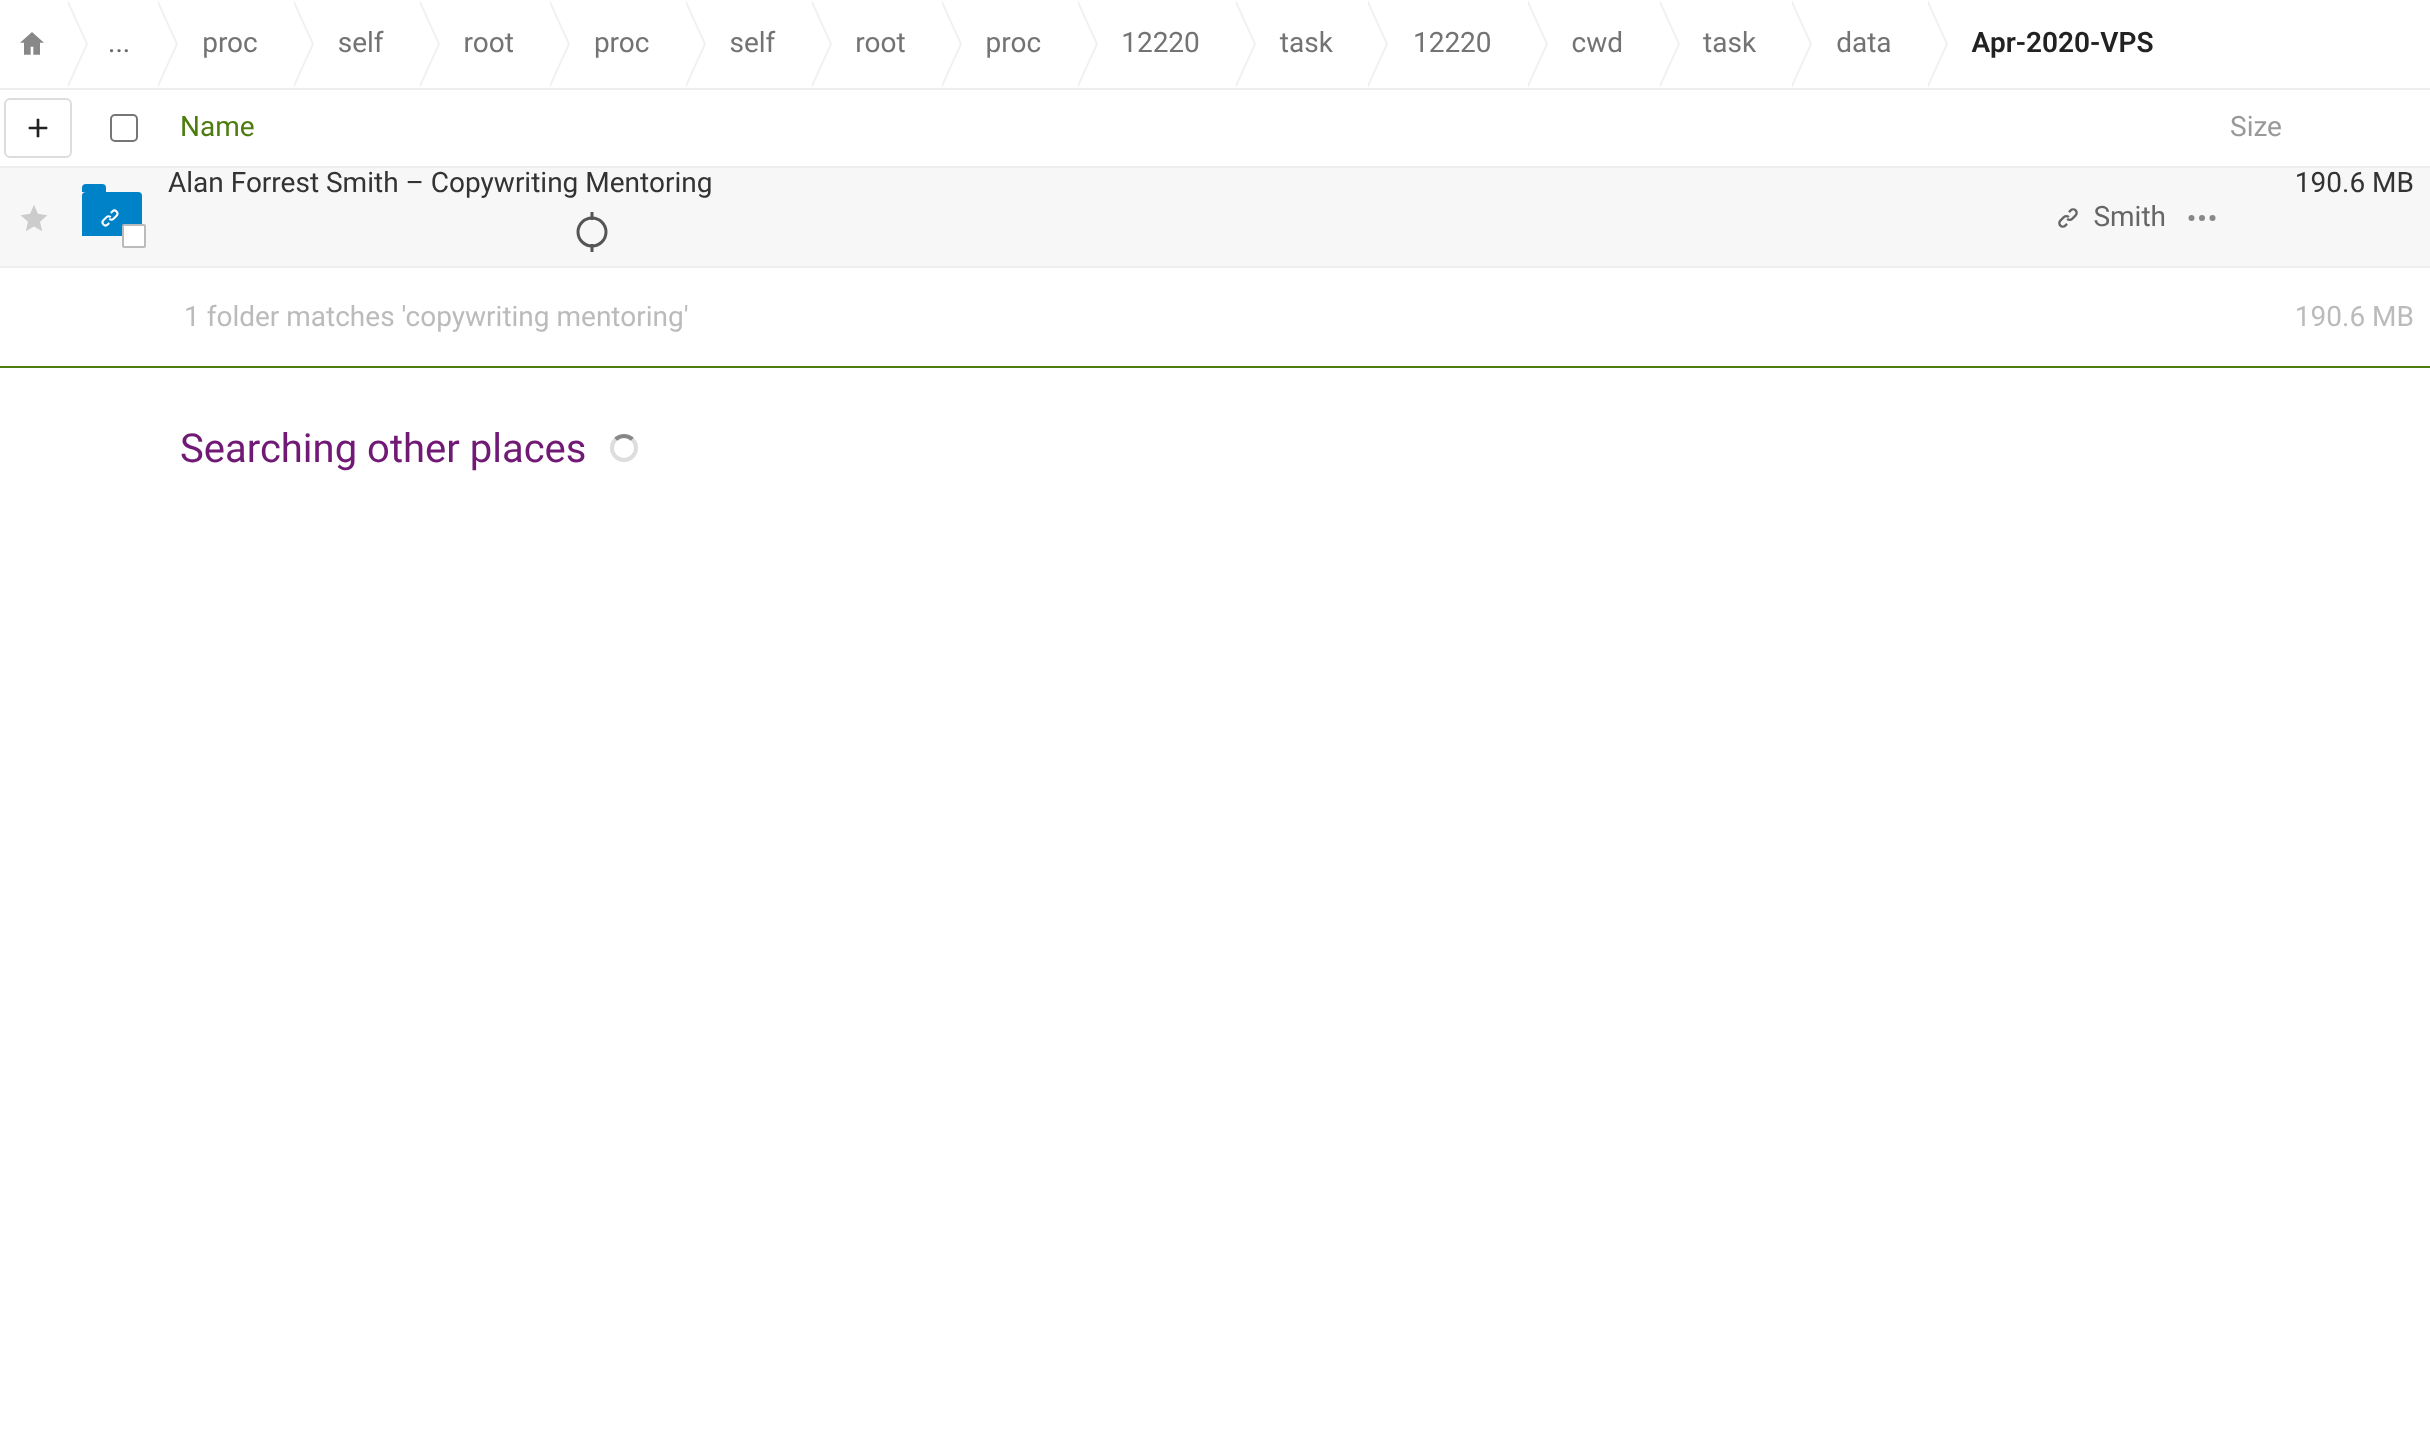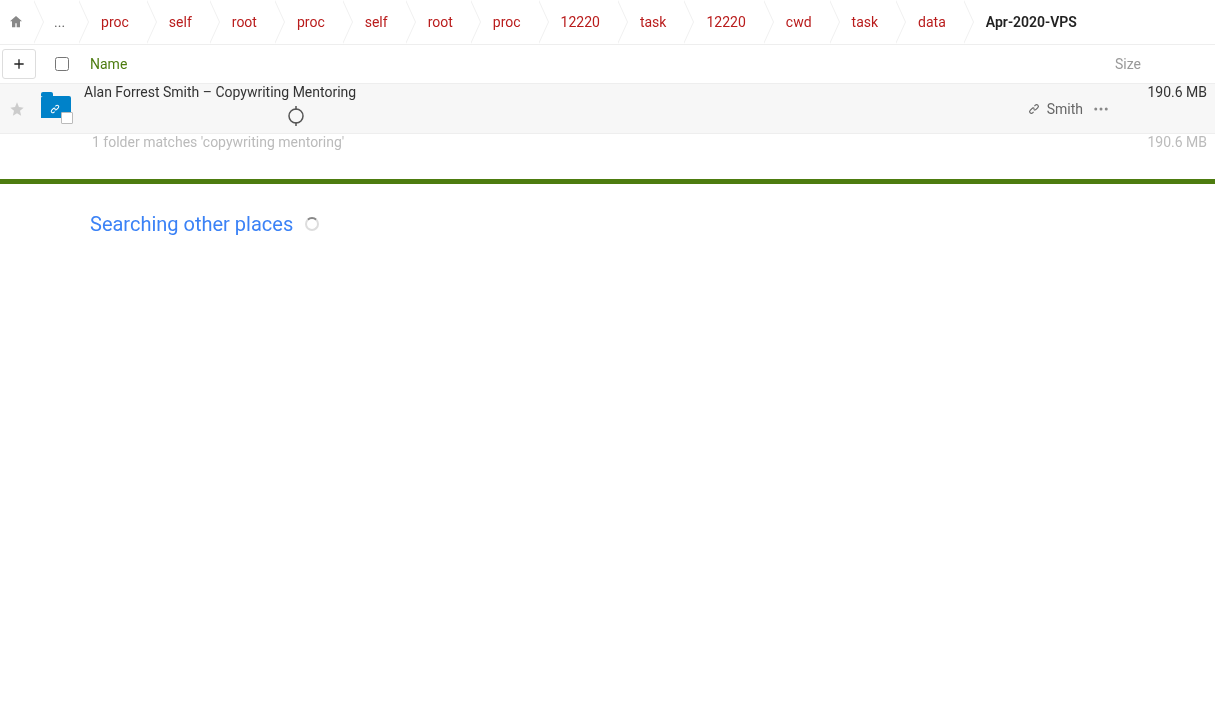--- a/index.html
+++ b/index.html
@@ -30,21 +30,21 @@
     position: relative;
     cursor: pointer;
   }
   .home-crumb svg { fill: #888; }
   .crumb {
     position: relative;
     display: flex;
     align-items: center;
     height: 44px;
     padding: 0 18px 0 22px;
-    color: #b91c1c;
+    color: #737373;
     cursor: pointer;
     white-space: nowrap;
   }
   .crumb.ellipsis { padding: 0 14px 0 20px; color: #666; }
   .crumb.current { font-weight: 600; color: #222; }
   .crumb::before {
     content: "";
     position: absolute;
     left: 0;
     top: 0;
@@ -205,41 +205,41 @@
   .file-size {
     width: 96px;
     text-align: right;
     color: #333;
     padding-right: 8px;
   }
 
   
   .summary-row {
     display: flex;
-    align-items: flex-start;
+    align-items: center;
     height: 50px;
     color: #bbb;
-    border-bottom: 5px solid #4d7c0f;
+    border-bottom: 1px solid #4d7c0f;
   }
   .summary-row .summary-text {
     flex: 1;
     padding-left: 92px;
   }
   .summary-row .summary-size {
     width: 96px;
     text-align: right;
     padding-right: 8px;
     color: #bbb;
   }
 
   
   .searching {
     padding: 28px 0 0 90px;
     font-size: 20px;
-    color: #3b82f6;
+    color: #701a75;
     display: flex;
     align-items: center;
     gap: 12px;
   }
   .spinner {
     width: 14px;
     height: 14px;
     border: 2px solid #ddd;
     border-top-color: #888;
     border-radius: 50%;

